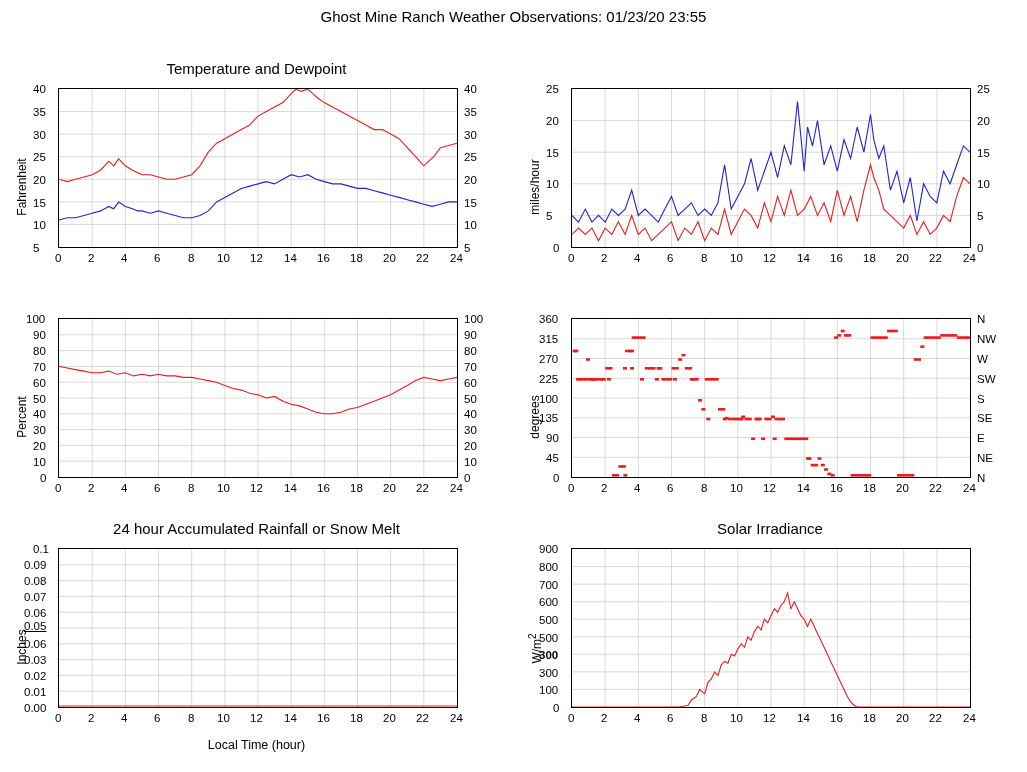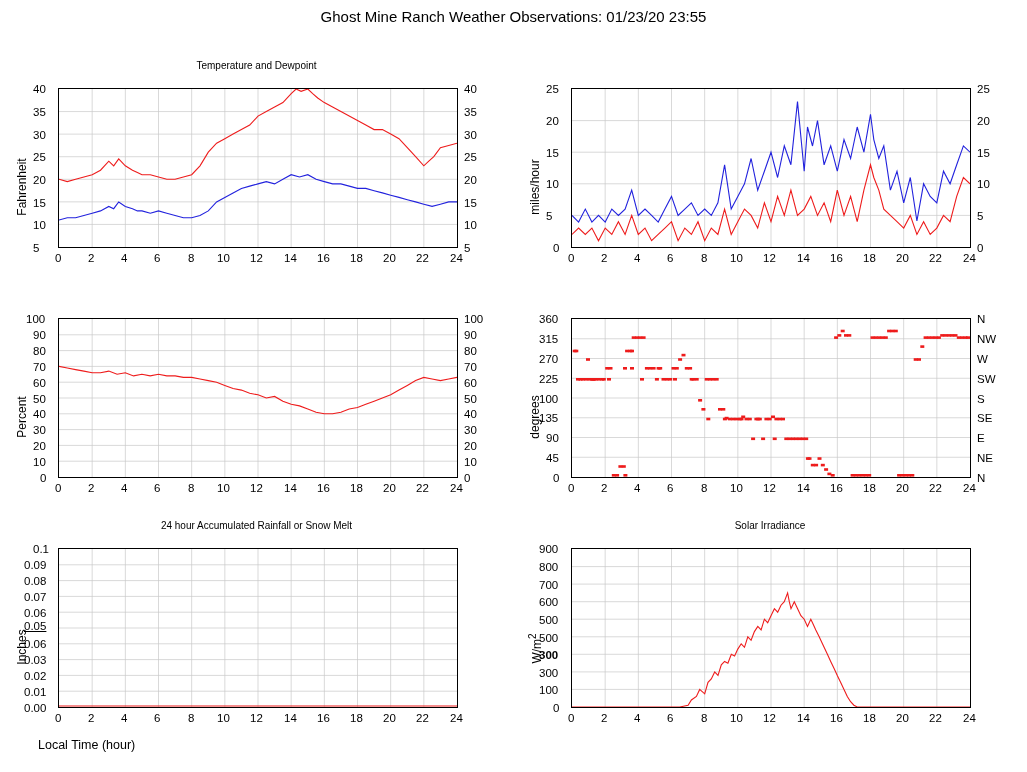--- a/index.html
+++ b/index.html
@@ -1,20 +1,20 @@
 <!DOCTYPE html>
 <html><head>
 <meta charset="utf-8">
 <style>
   html,body{margin:0;padding:0;}
   body{width:1027px;height:772px;background:#ffffff;font-family:"Liberation Sans",sans-serif;color:#000;overflow:hidden;}
   .page{position:relative;width:1027px;height:772px;}
   .main-title{position:absolute;top:8px;left:0;width:1027px;text-align:center;font-size:15px;}
   .panel{position:absolute;}
-  .panel-title{position:absolute;top:0;left:0;width:100%;text-align:center;font-size:10px;}
+  .panel-title{position:absolute;top:0;left:0;width:100%;text-align:center;font-size:15px;}
   .plotbox{position:absolute;border:1px solid #000;box-sizing:border-box;background:#fff;}
   .ylabel{position:absolute;font-size:12px;transform-origin:50% 50%;white-space:nowrap;}
   .ylabel.rot{transform:rotate(-90deg);}
   .tick-lab{position:absolute;font-size:11.5px;white-space:nowrap;}
   .xlab{position:absolute;font-size:12.5px;white-space:nowrap;}
   svg{display:block;}
   .grid{stroke:#c8c8c8;stroke-width:0.7;}
   .ser-red{fill:none;stroke:#ee1c1c;stroke-width:1.1;}
   .ser-blue{fill:none;stroke:#2222dd;stroke-width:1.1;}
   .dot-red{fill:#ee1c1c;}
@@ -479,21 +479,21 @@
       <div class="tick-lab" style="left:188px;top:192px;">8</div>
       <div class="tick-lab" style="left:217px;top:192px;">10</div>
       <div class="tick-lab" style="left:250px;top:192px;">12</div>
       <div class="tick-lab" style="left:284px;top:192px;">14</div>
       <div class="tick-lab" style="left:317px;top:192px;">16</div>
       <div class="tick-lab" style="left:350px;top:192px;">18</div>
       <div class="tick-lab" style="left:383px;top:192px;">20</div>
       <div class="tick-lab" style="left:416px;top:192px;">22</div>
       <div class="tick-lab" style="left:450px;top:192px;">24</div>
     </div>
-    <div class="xlab" style="left:0px;top:218px;width:513px;padding-left:38px;">Local Time (hour)</div>
+    <div class="xlab" style="left:0px;top:218px;width:513px;text-align:center;">Local Time (hour)</div>
   </div>
 
   <div class="panel" style="left:513px;top:520px;width:514px;height:250px;">
     <div class="panel-title">Solar Irradiance</div>
     <div class="ylabel rot" style="left:-18px;top:120px;width:80px;text-align:center;">W/m<sup>2</sup></div>
     <div class="plotbox" style="left:58px;top:28px;width:400px;height:160px;">
       <svg width="398" height="158" viewBox="0 0 398 158">
         <g>
           <line class="grid" x1="33.17" y1="0" x2="33.17" y2="158"></line>
           <line class="grid" x1="66.33" y1="0" x2="66.33" y2="158"></line>

